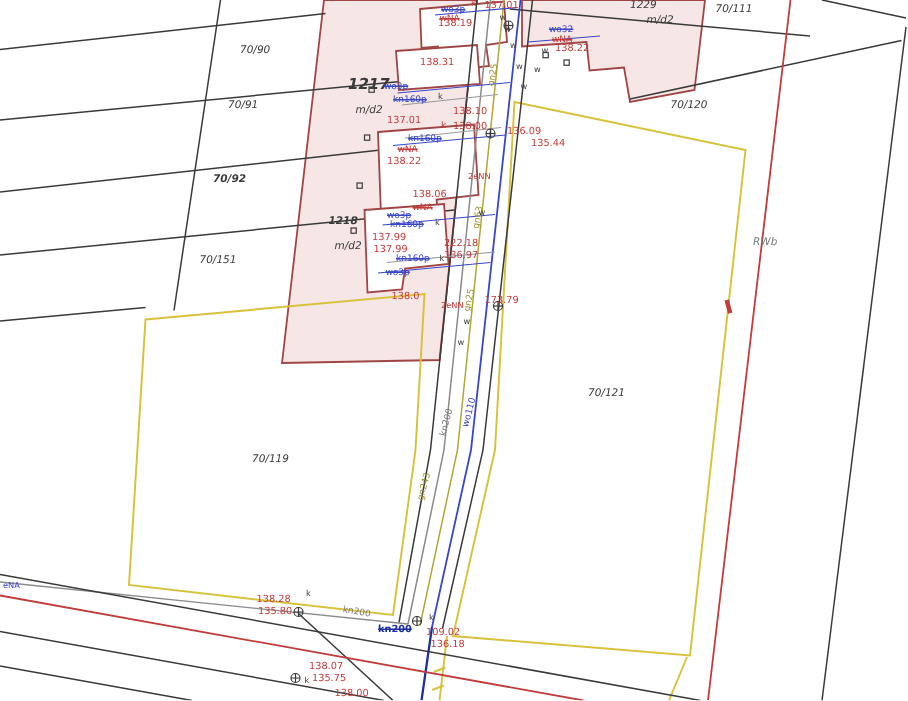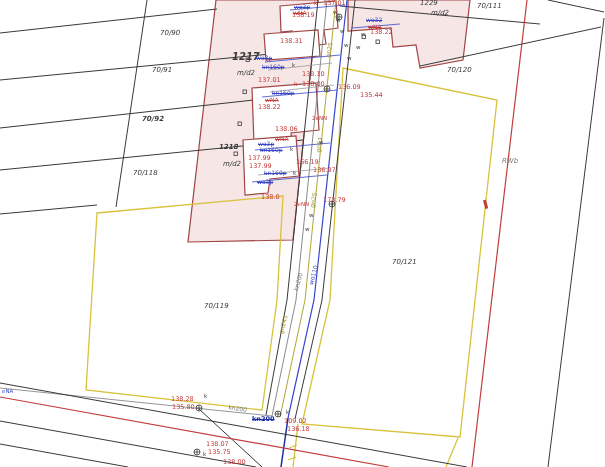--- a/index.html
+++ b/index.html
@@ -147,49 +147,49 @@
       <rect x="234" y="152" width="3.5" height="3.5"></rect>
       <rect x="362" y="35" width="3.5" height="3.5"></rect>
       <rect x="376" y="40" width="3.5" height="3.5"></rect>
     </g>
   </svg>
 
   <div class="labels-layer">
       <span class="lbl black italic" style="left: 160px; top: 30px; font-size: 7px;">70/90</span>
       <span class="lbl black italic" style="left: 152px; top: 67px; font-size: 7px;">70/91</span>
       <span class="lbl black italic" style="left: 142px; top: 116px; font-size: 7px; font-weight: bold;">70/92</span>
-      <span class="lbl black italic" style="left: 133px; top: 170px; font-size: 7px;">70/118</span>
-      <span class="lbl black italic" style="left: 168px; top: 303px; font-size: 7px; margin-left: 36px;">70/119</span>
+      <span class="lbl black italic" style="left: 133px; top: 170px; font-size: 7px;">70/151</span>
+      <span class="lbl black italic" style="left: 168px; top: 303px; font-size: 7px;">70/119</span>
       <span class="lbl black italic" style="left: 447px; top: 67px; font-size: 7px;">70/120</span>
       <span class="lbl black italic" style="left: 392px; top: 221px; font-size: 7px; margin-top: 38px;">70/121</span>
       <span class="lbl black italic" style="left: 477px; top: 3px; font-size: 7px;">70/111</span>
       <span class="lbl black italic" style="left: 232px; top: 52px; font-size: 10px; font-weight: bold;">1217</span>
       <span class="lbl black italic" style="left: 237px; top: 70px; font-size: 7px;">m/d2</span>
       <span class="lbl black italic" style="left: 219px; top: 144px; font-size: 7px; font-weight: bold;">1218</span>
       <span class="lbl black italic" style="left: 223px; top: 161px; font-size: 7px;">m/d2</span>
       <span class="lbl black italic" style="left: 420px; top: 0px; font-size: 7px;">1229</span>
       <span class="lbl black italic" style="left: 431px; top: 10px; font-size: 7px;">m/d2</span>
       <span class="lbl gray italic" style="left: 502px; top: 158px; font-size: 7px;">RWb</span>
       <span class="lbl red" style="left: 314px; top: 0px; font-size: 6px;">k</span>
       <span class="lbl red" style="left: 323px; top: 0px; font-size: 6.5px;">137.01</span>
       <span class="lbl red" style="left: 292px; top: 12px; font-size: 6.5px;">138.19</span>
       <span class="lbl red" style="left: 280px; top: 38px; font-size: 6.5px;">138.31</span>
       <span class="lbl red" style="left: 370px; top: 29px; font-size: 6.5px;">138.22</span>
       <span class="lbl red" style="left: 258px; top: 77px; font-size: 6.5px;">137.01</span>
       <span class="lbl red" style="left: 302px; top: 71px; font-size: 6.5px;">138.10</span>
       <span class="lbl red" style="left: 294px; top: 81px; font-size: 6px;">k</span>
       <span class="lbl red" style="left: 302px; top: 81px; font-size: 6.5px;">138.00</span>
       <span class="lbl red" style="left: 338px; top: 84px; font-size: 6.5px;">136.09</span>
-      <span class="lbl red" style="left: 360px; top: 92px; font-size: 6.5px;">135.44</span>
+      <span class="lbl red" style="left: 340px; top: 92px; font-size: 6.5px; padding-left: 14px;">135.44</span>
       <span class="lbl red" style="left: 258px; top: 104px; font-size: 6.5px;">138.22</span>
       <span class="lbl red" style="left: 275px; top: 126px; font-size: 6.5px;">138.06</span>
       <span class="lbl red" style="left: 248px; top: 155px; font-size: 6.5px;">137.99</span>
       <span class="lbl red" style="left: 249px; top: 163px; font-size: 6.5px;">137.99</span>
-      <span class="lbl red" style="left: 296px; top: 159px; font-size: 6.5px;">166.19</span>
-      <span class="lbl red" style="left: 296px; top: 167px; font-size: 6.5px; margin-left: 17px;">136.97</span>
+      <span class="lbl red" style="left: 296px; top: 159px; font-size: 6.5px;">222.18</span>
+      <span class="lbl red" style="left: 296px; top: 167px; font-size: 6.5px;">136.97</span>
       <span class="lbl red" style="left: 261px; top: 194px; font-size: 6.5px;">138.0</span>
       <span class="lbl red" style="left: 312px; top: 116px; font-size: 5.5px;">2eNN</span>
       <span class="lbl red" style="left: 294px; top: 202px; font-size: 5.5px;">2eNN</span>
       <span class="lbl red" style="left: 323px; top: 197px; font-size: 6.5px;">173.79</span>
       <span class="lbl red" style="left: 171px; top: 396px; font-size: 6.5px;">138.28</span>
       <span class="lbl red" style="left: 172px; top: 404px; font-size: 6.5px;">135.80</span>
       <span class="lbl red" style="left: 284px; top: 418px; font-size: 6.5px;">109.02</span>
       <span class="lbl red" style="left: 287px; top: 426px; font-size: 6.5px;">136.18</span>
       <span class="lbl red" style="left: 206px; top: 441px; font-size: 6.5px; text-align: right;">138.07</span>
       <span class="lbl red" style="left: 208px; top: 449px; font-size: 6.5px;">135.75</span>

